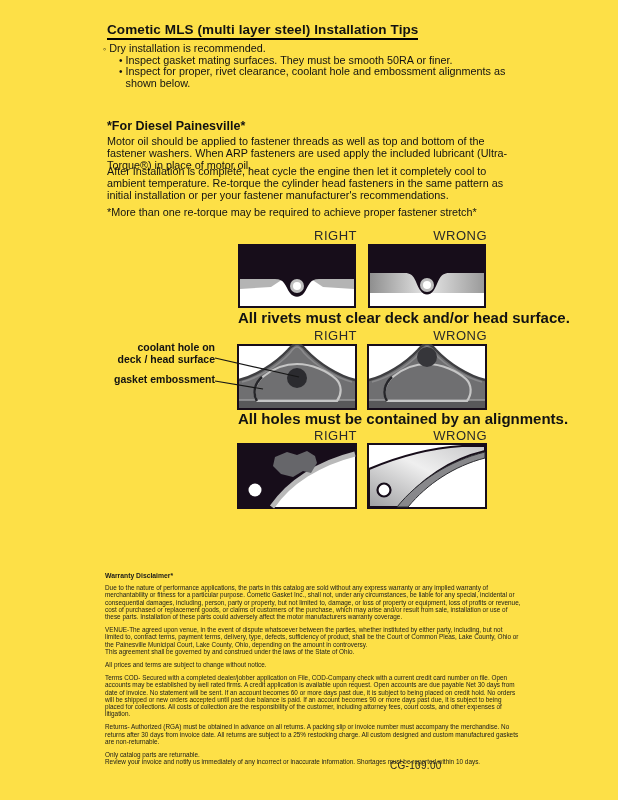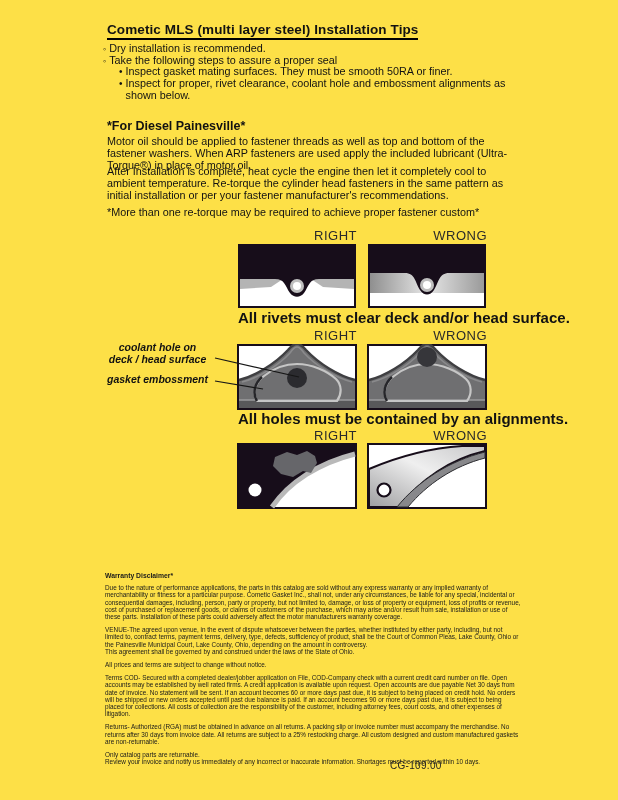--- a/index.html
+++ b/index.html
@@ -18,50 +18,49 @@
   .diesel-heading { position:absolute; left:107px; top:119px; font-size:12.5px; font-weight:bold; }
   .para { position:absolute; left:107px; width:418px; font-size:10.8px; line-height:11.8px; }
   .p1 { top:136px; }
   .p2 { top:166px; }
   .note { top:207px; }
 
   .rw-label { position:absolute; width:120px; text-align:right; font-size:13px; color:#2a2a2a; letter-spacing:0.5px; }
   .dbox { position:absolute; width:120px; height:66px; }
   .caption { position:absolute; left:238px; font-size:15px; font-weight:bold; line-height:12px; }
 
-  .ann { position:absolute; font-size:10.5px; font-weight:bold; text-align:center; line-height:11.5px;font-style:italic; }
+  .ann { position:absolute; font-size:10.5px; font-weight:bold; text-align:right; line-height:11.5px; }
   .ann1 { left:100px; width:115px; top:342px; }
   .ann2 { left:100px; width:115px; top:374px; }
   .leader-svg { position:absolute; left:100px; top:330px; width:340px; height:95px; pointer-events:none; }
 
   .warranty { position:absolute; left:105px; top:572px; width:416px; font-size:6.4px; line-height:7.2px; color:#1a1a1a; }
   .warranty .w-head { font-size:6.8px; font-weight:bold; margin-bottom:5px; }
   .warranty .wp { margin-bottom:6px; }
   .warranty .wp-tight { margin-bottom:0; }
 
   .footer { position:absolute; left:390px; top:760px; font-size:10px; color:#222; letter-spacing:0.3px; }
 </style>
 </head>
 <body>
 
 <div class="page">
 
   <div class="title">Cometic MLS (multi layer steel) Installation Tips</div>
 
   <div class="bullets">
     <div class="b">Dry installation is recommended.</div>
-    <div class="b">Take the following steps to assure a proper seal</div>
     <div class="sb">Inspect gasket mating surfaces.  They must be smooth 50RA or finer.</div>
     <div class="sb">Inspect for proper, rivet clearance, coolant hole and embossment alignments as shown below.</div>
   </div>
 
   <div class="diesel-heading">*For Diesel Painesville*</div>
   <div class="para p1">Motor oil should be applied to fastener threads as well as top and bottom of the fastener washers. When ARP fasteners are used apply the included lubricant (Ultra-Torque®) in place of motor oil.</div>
   <div class="para p2">After Installation is complete, heat cycle the engine then let it completely cool to ambient temperature. Re-torque the cylinder head fasteners in the same pattern as initial installation or per your fastener manufacturer's recommendations.</div>
-  <div class="para note">*More than one re-torque may be required to achieve proper fastener custom*</div>
+  <div class="para note">*More than one re-torque may be required to achieve proper fastener stretch*</div>
 
   <div class="rw-label" style="left:237px; top:228px;">RIGHT</div>
   <div class="rw-label" style="left:367px; top:228px;">WRONG</div>
 
   <div class="dbox" style="left:237px; top:243px;">
     <svg width="120" height="66" viewBox="0 0 120 66">
       <rect x="1" y="1" width="118" height="64" fill="#170d1a"></rect>
       <rect x="3" y="36" width="114" height="27" fill="#ffffff"></rect>
       <path d="M3,36 L46,36 L34,44 L3,46 Z" fill="#b4b4b4"></path>
       <path d="M117,36 L74,36 L86,44 L117,46 Z" fill="#b4b4b4"></path>

